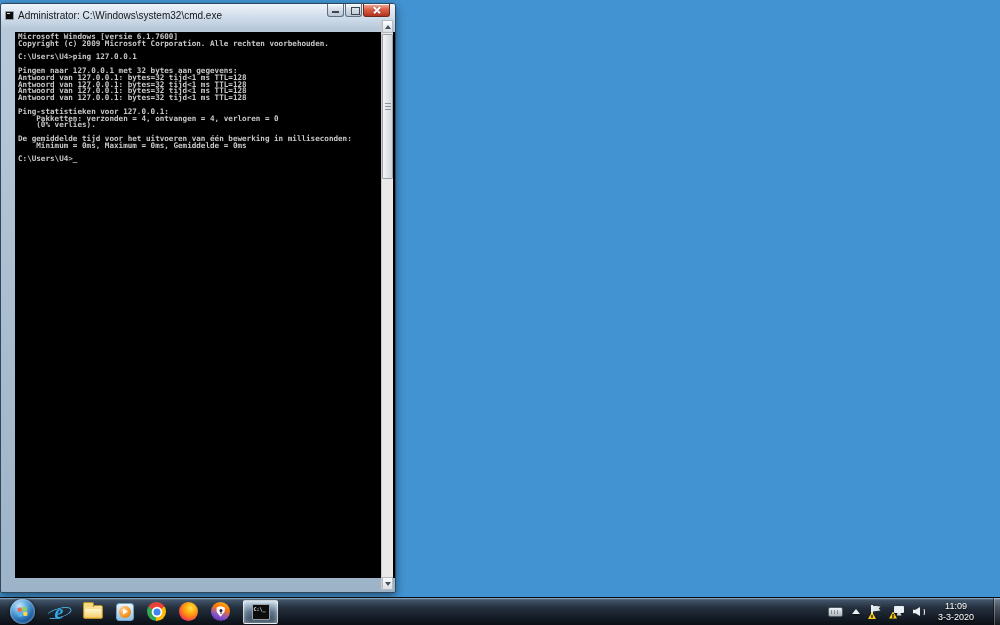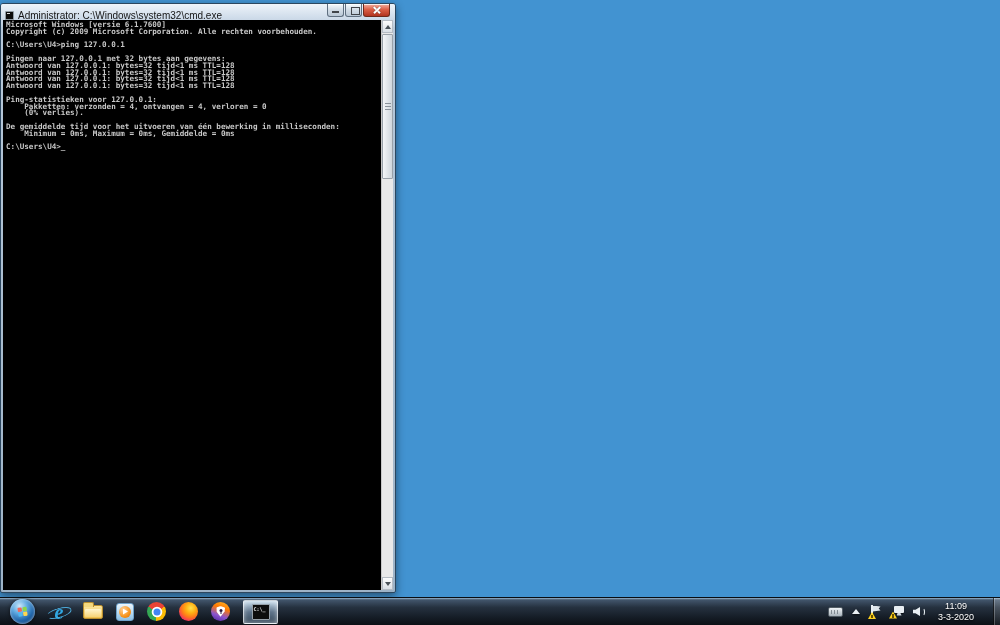--- a/index.html
+++ b/index.html
@@ -46,21 +46,21 @@
   }
   .wbtn.close::before,.wbtn.close::after{
     content:""; position:absolute; left:50%; top:50%; width:9px; height:1.6px;
     background:#fff; box-shadow:0 0 1px rgba(0,0,0,.6);
   }
   .wbtn.close::before{ transform:translate(-50%,-50%) rotate(45deg); }
   .wbtn.close::after { transform:translate(-50%,-50%) rotate(-45deg); }
 
   .console {
     position:absolute; left:2px; top:16px; width:380px; bottom:2px;
-    margin:0; background:#000; overflow:hidden;
+    margin:12px; background:#000; overflow:hidden;
     padding:2px 0 0 3px;
     font-family:"DejaVu Sans Mono", monospace;
     font-size:7.6px; line-height:6.8px; font-weight:bold;
     color:#c8c8c8; white-space:pre;
   }
 
   .scrollbar {
     position:absolute; top:16px; right:2px; bottom:2px; width:12px;
     background:#e9e9e9; border-left:1px solid #c9c9c9;
   }

